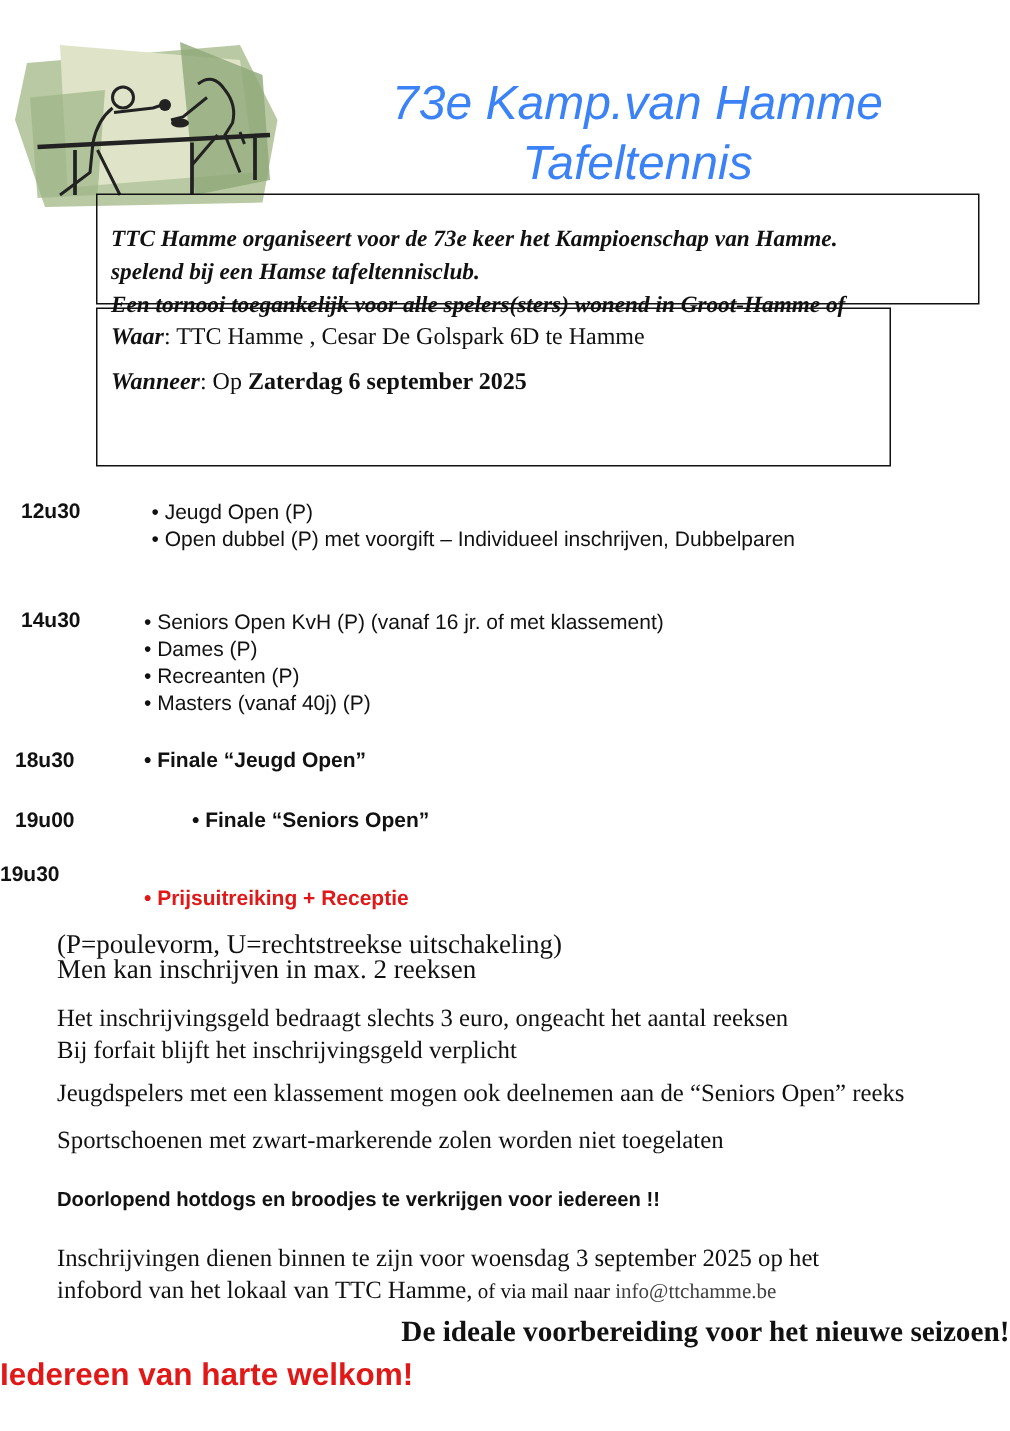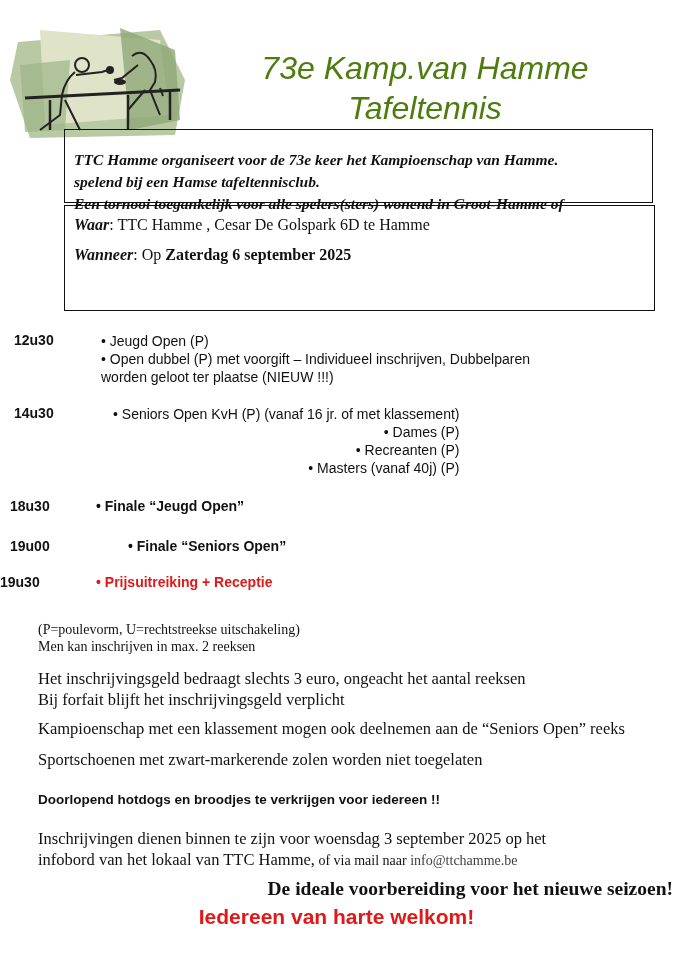--- a/index.html
+++ b/index.html
@@ -1,31 +1,31 @@
 <!DOCTYPE html>
 <html><head>
 <meta charset="utf-8">
 <style>
   html, body { margin: 0; padding: 0; background: #ffffff; }
   body { width: 673px; height: 954px; position: relative; overflow: hidden; color: #111; }
   .abs { position: absolute; }
   .logo { left: 10px; top: 20px; width: 180px; height: 120px; }
-  .title { left: 215px; width: 420px; text-align: center; font-family: "Liberation Sans", sans-serif; font-style: italic; font-size: 32px; color: #4d7c0f; line-height: 40px; }
+  .title { left: 215px; width: 420px; text-align: center; font-family: "Liberation Sans", sans-serif; font-style: italic; font-size: 32px; color: #3b82f6; line-height: 40px; }
   .title1 { top: 48px; }
   .title2 { top: 88px; }
   .box1 { left: 64px; top: 129px; width: 589px; height: 74px; border: 1.5px solid #111; box-sizing: border-box; padding: 19px 9px; font-family: "Liberation Serif", serif; font-style: italic; font-weight: bold; font-size: 15.5px; line-height: 22px; }
-  .box2 { left: 64px; top: 205px; width: 591px; height: 106px; border: 1.5px solid #111; box-sizing: border-box; padding: 4px 9px; font-family: "Liberation Serif", serif; font-size: 16px; line-height: 30px; }
+  .box2 { left: 64px; top: 205px; width: 530px; height: 106px; border: 1.5px solid #111; box-sizing: border-box; padding: 4px 9px; font-family: "Liberation Serif", serif; font-size: 16px; line-height: 30px; }
   .lbl { font-weight: bold; font-style: italic; }
   .sans { font-family: "Liberation Sans", sans-serif; }
   .time { font-family: "Liberation Sans", sans-serif; font-weight: bold; font-size: 14px; }
   .item { font-family: "Liberation Sans", sans-serif; font-size: 14px; line-height: 18px; }
   .final { font-family: "Liberation Sans", sans-serif; font-weight: bold; font-size: 14px; }
-  .red { color: #e01818; }
+  .red { color: #e01818; margin-top: 16px; }
   .serif { font-family: "Liberation Serif", serif; }
-  .small { font-size: 14px; line-height: 17px; }
+  .small { font-size: 18px; line-height: 17px; }
   .norm { font-size: 16.5px; line-height: 21px; }
   .link { color: #404040; }
   .bigb { font-family: "Liberation Serif", serif; font-weight: bold; font-size: 19.5px; }
   .bigred { font-family: "Liberation Sans", sans-serif; font-weight: bold; font-size: 21px; color: #e01818; }
 </style>
 </head>
 <body>
 
 <div class="abs logo">
   <svg width="180" height="120" viewBox="0 0 180 120">
@@ -64,25 +64,24 @@
   </div>
   <div>
     <span class="lbl">Wanneer</span><span style="white-space:pre">: Op </span><b>Zaterdag 6 september 2025</b>
   </div>
 </div>
 
 <div class="abs time" style="left:14px; top:332px;">12u30</div>
 <div class="abs item" style="left:101px; top:332px;">
   <div>• Jeugd Open (P)</div>
   <div>• Open dubbel (P) met voorgift – Individueel inschrijven, Dubbelparen</div>
-  <div>worden geloot ter plaatse (NIEUW !!!)</div>
 </div>
 
 <div class="abs time" style="left:14px; top:405px;">14u30</div>
-<div class="abs item" style="left:113px; top:405px;text-align:right;">
+<div class="abs item" style="left:96px; top:405px;">
   <div>• Seniors Open KvH (P) (vanaf 16 jr. of met klassement)</div>
   <div>• Dames (P)</div>
   <div>• Recreanten (P)</div>
   <div>• Masters (vanaf 40j) (P)</div>
 </div>
 
 <div class="abs time" style="left:10px; top:498px;">18u30</div>
 <div class="abs final" style="left:96px; top:498px;">• Finale “Jeugd Open”</div>
 
 <div class="abs time" style="left:10px; top:538px;">19u00</div>
@@ -94,24 +93,24 @@
 <div class="abs serif small" style="left:38px; top:621px;">
   <div>(P=poulevorm, U=rechtstreekse uitschakeling)</div>
   <div>Men kan inschrijven in max. 2 reeksen</div>
 </div>
 
 <div class="abs serif norm" style="left:38px; top:668px;">
   <div>Het inschrijvingsgeld bedraagt slechts 3 euro, ongeacht het aantal reeksen</div>
   <div>Bij forfait blijft het inschrijvingsgeld verplicht</div>
 </div>
 
-<div class="abs serif norm" style="left:38px; top:718px;">Kampioenschap met een klassement mogen ook deelnemen aan de “Seniors Open” reeks</div>
+<div class="abs serif norm" style="left:38px; top:718px;">Jeugdspelers met een klassement mogen ook deelnemen aan de “Seniors Open” reeks</div>
 <div class="abs serif norm" style="left:38px; top:749px;">Sportschoenen met zwart-markerende zolen worden niet toegelaten</div>
 
 <div class="abs sans" style="left:38px; top:792px; font-weight:bold; font-size:13.5px;">Doorlopend hotdogs en broodjes te verkrijgen voor iedereen !!</div>
 
 <div class="abs serif norm" style="left:38px; top:828px;">
   <div>Inschrijvingen dienen binnen te zijn voor woensdag 3 september 2025 op het</div>
   <div><span>infobord van het lokaal van TTC Hamme,</span><span style="font-size:14px; white-space:pre;"> of via mail naar </span><a class="link" style="font-size:14px; text-decoration:none;">info@ttchamme.be</a></div>
 </div>
 
 <div class="abs bigb" style="left:0; width:673px; text-align:right; top:878px;">De ideale voorbereiding voor het nieuwe seizoen!</div>
-<div class="abs bigred" style="left:0; width:673px; text-align:center; top:905px;">Iedereen van harte welkom!</div>
+<div class="abs bigred" style="left:0; width:673px; top:905px;">Iedereen van harte welkom!</div>
 
 </body></html>

